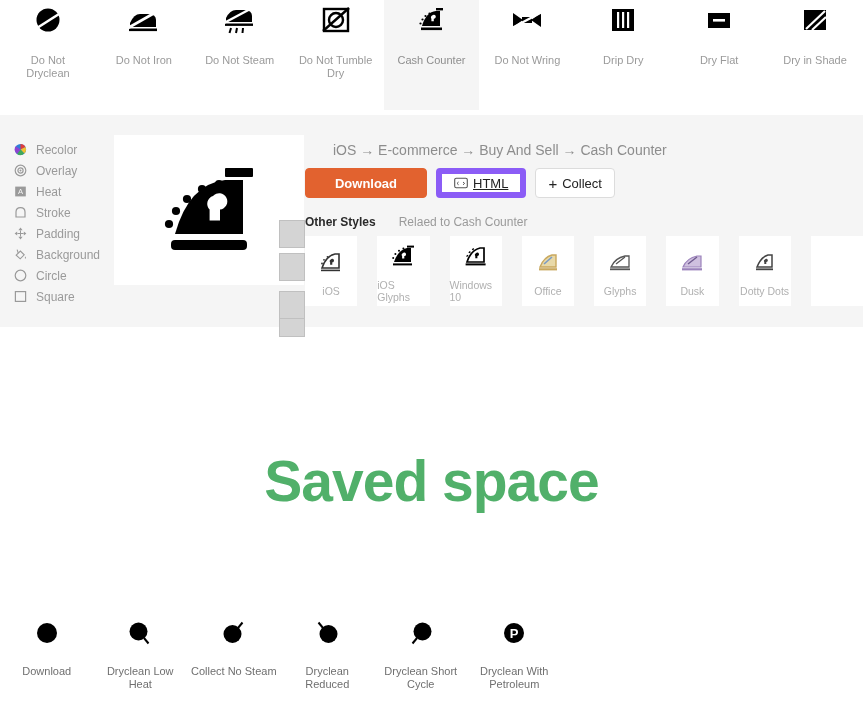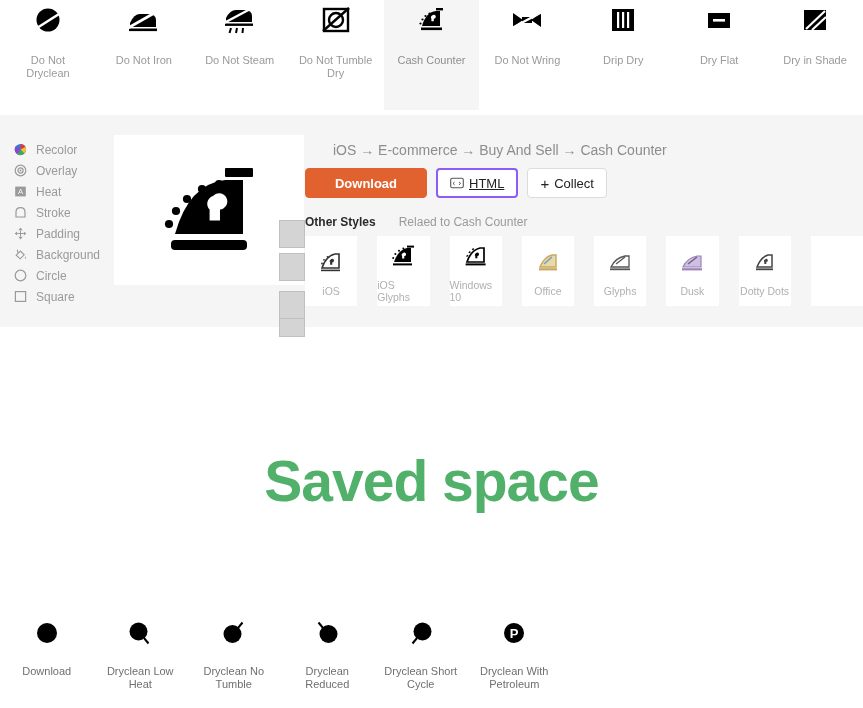--- a/index.html
+++ b/index.html
@@ -87,21 +87,21 @@
   .btn{
     height:30px;border-radius:4px;box-sizing:border-box;
     display:flex;align-items:center;justify-content:center;gap:5px;
     font-size:13px;cursor:pointer;
   }
   .btn-download{
     background:#e2622f;color:#fff;font-weight:bold;width:122px;
     border:1px solid #e2622f;
   }
   .btn-html{
-    background:#fff;color:#222;border:2px solid #8b5cf6;padding:0 12px;text-decoration:underline;
+    background:#fff;color:#222;border:6px solid #8b5cf6;padding:0 12px;text-decoration:underline;
   }
   .btn-collect{
     background:#fff;color:#222;border:1px solid #dcdcdc;padding:0 12px;
   }
   .btn .plus{font-size:15px;line-height:1;}
   .btn svg{display:block;}
 
   .styles-head{
     position:absolute;left:0;top:100px;display:flex;align-items:baseline;gap:23px;
   }
@@ -526,21 +526,21 @@
     <div class="bottom-label">Dryclean Low Heat</div>
   </div>
 
   <div class="bottom-cell">
     <div class="bottom-glyph">
       <svg width="28" height="28" viewBox="0 0 28 28">
         <circle cx="12.5" cy="15" r="9" fill="#000"></circle>
         <line x1="18" y1="9" x2="22.5" y2="3.5" stroke="#000" stroke-width="2"></line>
       </svg>
     </div>
-    <div class="bottom-label">Dryclean No Tumble</div>
+    <div class="bottom-label">Collect No Steam</div>
   </div>
 
   <div class="bottom-cell">
     <div class="bottom-glyph">
       <svg width="28" height="28" viewBox="0 0 28 28">
         <circle cx="15.5" cy="15" r="9" fill="#000"></circle>
         <line x1="10" y1="9" x2="5.5" y2="3.5" stroke="#000" stroke-width="2"></line>
       </svg>
     </div>
     <div class="bottom-label">Dryclean Reduced</div>

